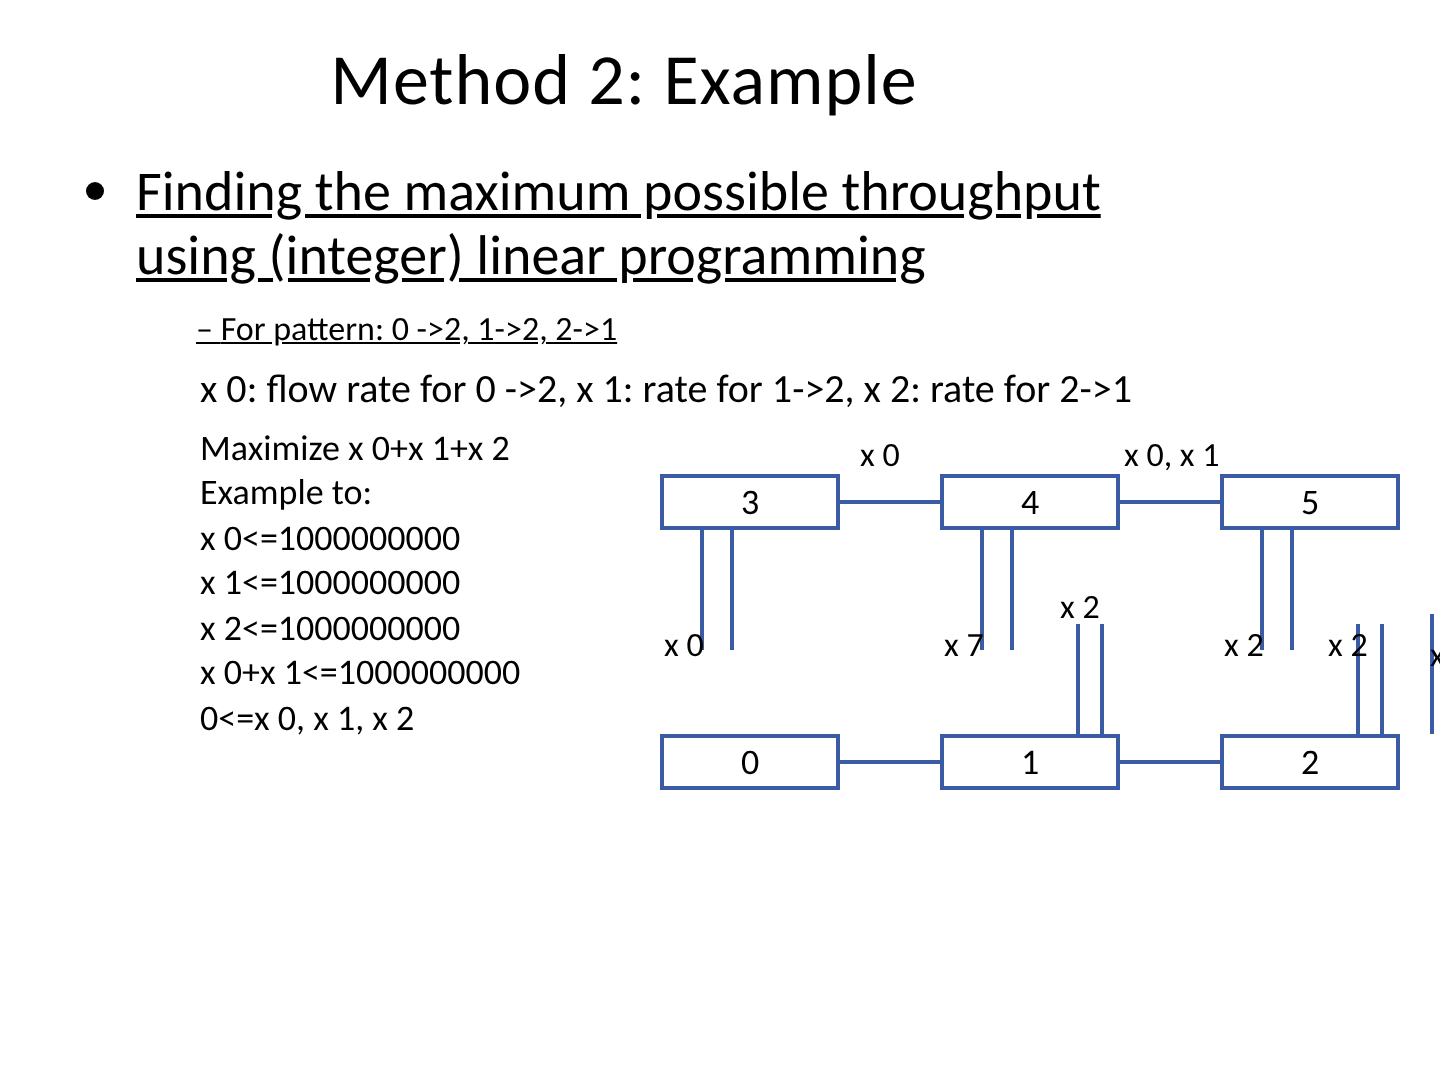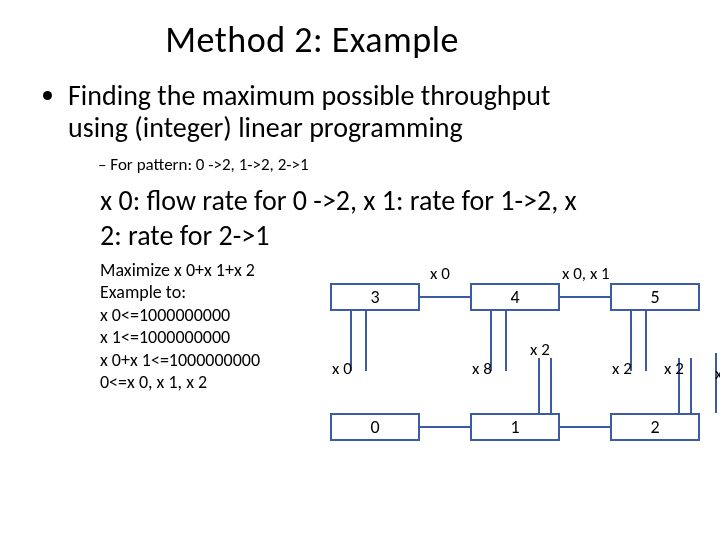--- a/index.html
+++ b/index.html
@@ -23,31 +23,32 @@
     font-size: 36px;
     font-weight: 400;
     margin: 0 0 18px 0;
     letter-spacing: 0.5px;
   }
   ul.lvl1 {
     margin: 0;
     padding-left: 28px;
     font-size: 28px;
     line-height: 1.15;
+    text-decoration: underline;
   }
   ul.lvl1 > li { margin-bottom: 2px; }
   ul.lvl2 {
     margin: 11px 0 0 0;
     padding-left: 30px;
     font-size: 17px;
     list-style: none;
   }
   ul.lvl2 > li::before { content: "– "; }
   .defs {
-    font-size: 28px;
+    font-size: 20px;
     margin: 8px 0 0 60px;
   }
   .bottom {
     display: flex;
     margin: 6px 0 0 60px;
     justify-content: space-between;
   }
   .lp {
     font-size: 18px;
     line-height: 1.25;
@@ -106,20 +107,21 @@
   </ul>
 
   <div class="defs">x 0: flow rate for 0 -&gt;2, x 1: rate for 1-&gt;2, x 2: rate for 2-&gt;1</div>
 
   <div class="bottom">
     <div class="lp">
       <div>Maximize x 0+x 1+x 2</div>
       <div>Example to:</div>
       <div>x 0&lt;=1000000000</div>
       <div>x 1&lt;=1000000000</div>
+      <div>x 2&lt;=1000000000</div>
       <div>x 0+x 1&lt;=1000000000</div>
       <div>0&lt;=x 0, x 1, x 2</div>
     </div>
 
     <div class="diagram">
 
       <div class="box" style="left:10px;  top:20px; width:90px; height:28px;">3</div>
       <div class="box" style="left:150px; top:20px; width:90px; height:28px;">4</div>
       <div class="box" style="left:290px; top:20px; width:90px; height:28px;">5</div>
 
@@ -143,21 +145,21 @@
       <div class="stub" style="left:310px; top:48px; height:60px;"></div>
       <div class="stub" style="left:325px; top:48px; height:60px;"></div>
 
       <div class="stub" style="left:218px; top:95px; height:55px;"></div>
       <div class="stub" style="left:230px; top:95px; height:55px;"></div>
       <div class="stub" style="left:358px; top:95px; height:55px;"></div>
       <div class="stub" style="left:370px; top:95px; height:55px;"></div>
       <div class="stub" style="left:395px; top:90px; height:60px;"></div>
 
       <div class="lbl" style="left:12px;  top:95px;">x 0</div>
-      <div class="lbl" style="left:152px; top:95px;">x 8</div>
+      <div class="lbl" style="left:152px; top:95px;">x 7</div>
       <div class="lbl" style="left:292px; top:95px;">x 2</div>
 
       <div class="lbl" style="left:210px; top:76px;">x 2</div>
       <div class="lbl" style="left:344px; top:95px;">x 2</div>
       <div class="lbl" style="left:395px; top:100px;">x 0, x 1</div>
     </div>
   </div>
 
 </div>
 

